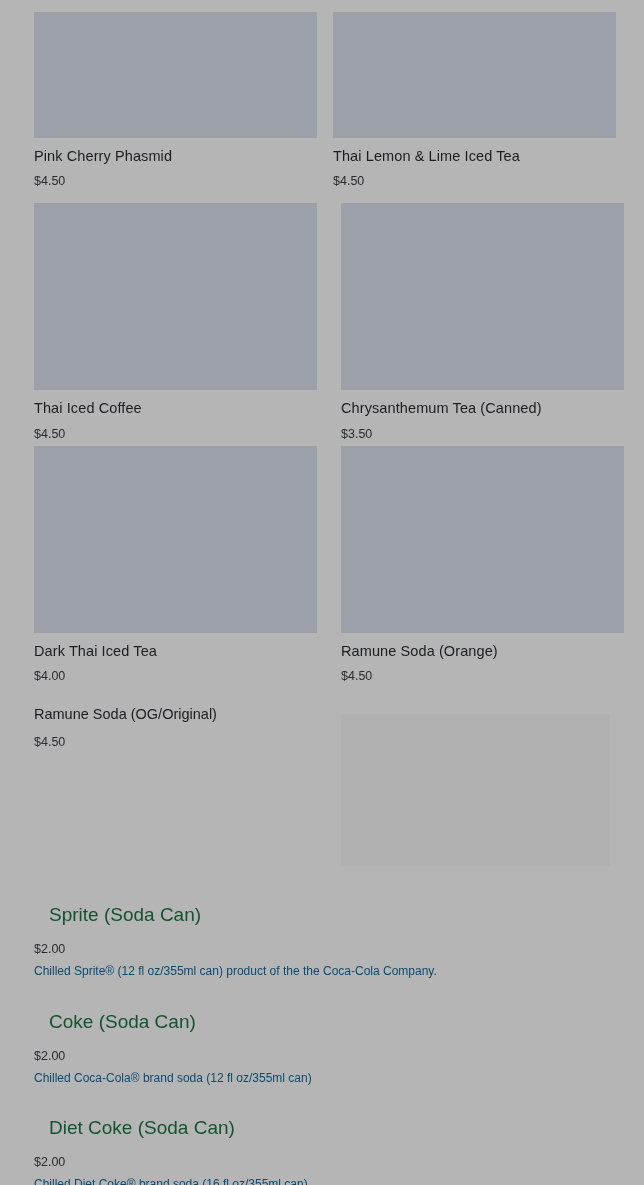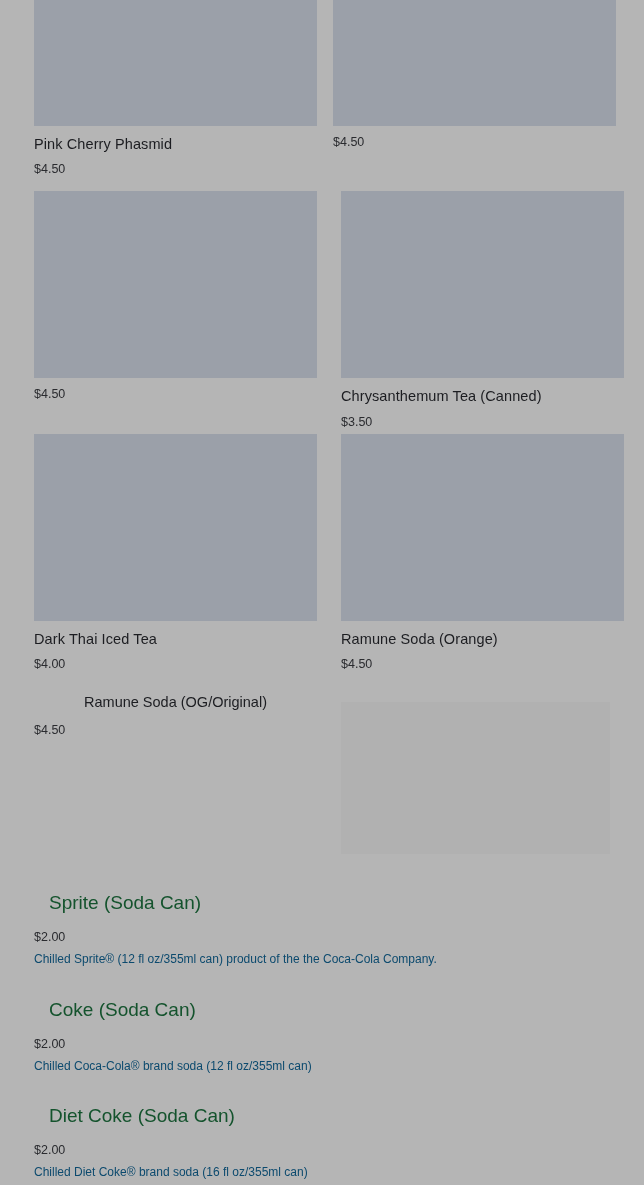--- a/index.html
+++ b/index.html
@@ -67,21 +67,20 @@
   .wide-main {
     width: 283px;
     flex: 0 0 283px;
   }
   .wide-title {
     font-size: 14.5px;
     color: #1c1d21;
     line-height: 1.2;
     margin: 0;
     white-space: nowrap;
-    text-align: center;
   }
   .wide-price {
     font-size: 12.5px;
     color: #2a2b2f;
     margin: 11px 0 0 0;
     line-height: 1.2;
   }
   .wide-desc {
     font-size: 12px;
     color: #8e8f93;
@@ -118,35 +117,37 @@
     color: #0c4a6e;
     line-height: 1.4;
     margin: 6px 0 0 0;
   }
 </style>
 </head>
 <body>
 
 <div class="grid">
 
-  <div class="grid-row" style="padding-top:0;gap:16px;">
+  <div class="grid-row" style="padding-top:12px;gap:16px;">
     <div class="card">
       <div class="card-thumb thumb-clipped-top"></div>
       <div class="card-title">Pink Cherry Phasmid</div>
       <div class="card-price">$4.50</div>
     </div>
     <div class="card">
       <div class="card-thumb thumb-clipped-top"></div>
+      <div class="card-title">Thai Lemon &amp; Lime Iced Tea</div>
       <div class="card-price">$4.50</div>
     </div>
   </div>
 
   <div class="grid-row" style="margin-top:14px;">
     <div class="card">
       <div class="card-thumb thumb-full"></div>
+      <div class="card-title">Thai Iced Coffee</div>
       <div class="card-price">$4.50</div>
     </div>
     <div class="card">
       <div class="card-thumb thumb-full"></div>
       <div class="card-title">Chrysanthemum Tea (Canned)</div>
       <div class="card-price">$3.50</div>
     </div>
   </div>
 
   <div class="grid-row" style="margin-top:4px;">

